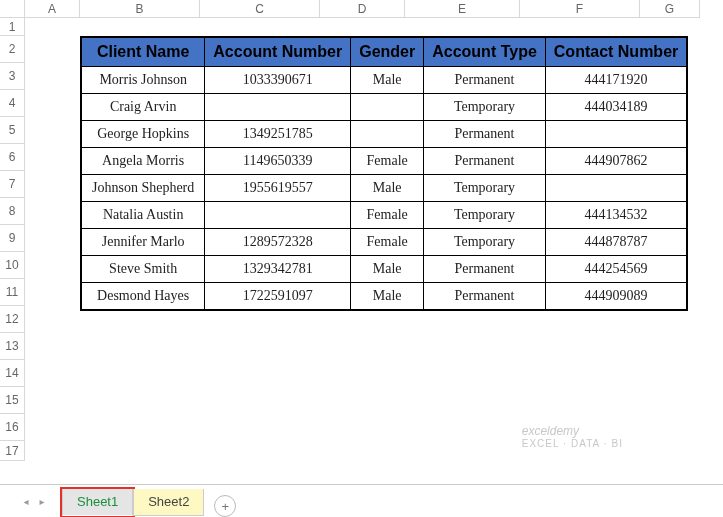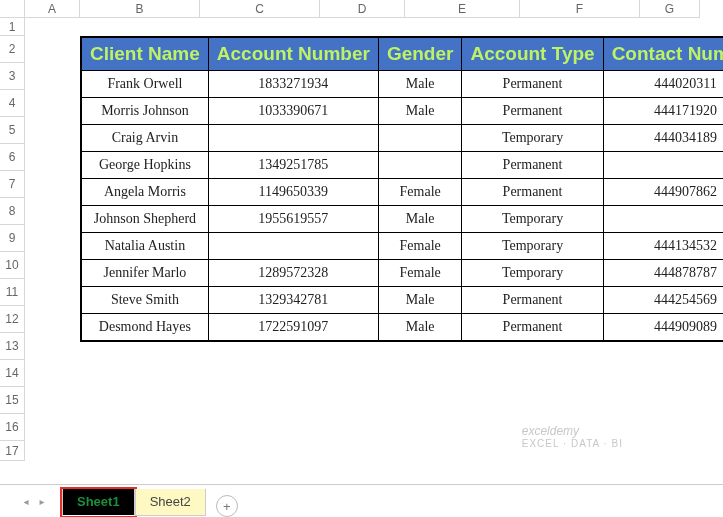--- a/index.html
+++ b/index.html
@@ -38,26 +38,26 @@
     border-bottom: 1px solid #d8d8d8;
   }
   .tbl {
     position: absolute;
     left: 80px; top: 36px;
     border: 2px solid #000;
     border-collapse: collapse;
   }
   .tbl th {
     background: #4472c4;
-    color: #bef264;
+    color: #000000;
     font-weight: 700;
     text-align: center;
     padding: 5px 8px;
     border: 1px solid #000;
-    font-size: 19px;
+    font-size: 16px;
     white-space: nowrap;
   }
   .tbl td {
     border: 1px solid #000;
     text-align: center;
     padding: 4px 10px;
     font-size: 14px;
     font-family: Georgia, 'Times New Roman', serif;
     background: #fff;
     height: 27px;
@@ -98,22 +98,22 @@
     border-top: none;
     background: #fef9c3;
     font-size: 13px;
     color: #444;
     cursor: pointer;
     position: relative;
     top: -1px;
   }
   .tab.active {
     color: #1a8f3c;
-    font-weight: 700;
-    background: #000000;
+    font-weight: 400;
+    background: #e5e5e5;
     border-bottom: 1px solid #fff;
   }
   .tab-highlight { outline: 2px solid #e3302a; outline-offset: 0; }
   .addtab {
     width: 22px; height: 22px;
     border: 1px solid #bbb;
     border-radius: 50%;
     display: flex; align-items: center; justify-content: center;
     margin-left: 10px;
     font-size: 13px;
@@ -160,27 +160,20 @@
     <tr>
       <th>Client Name</th>
       <th>Account Number</th>
       <th>Gender</th>
       <th>Account Type</th>
       <th>Contact Number</th>
     </tr>
   </thead>
   <tbody id="tbody">
       <tr>
-        <td>Frank Orwell</td>
-        <td>1833271934</td>
-        <td>Male</td>
-        <td>Permanent</td>
-        <td>444020311</td>
-      </tr>
-      <tr>
         <td>Morris Johnson</td>
         <td>1033390671</td>
         <td>Male</td>
         <td>Permanent</td>
         <td>444171920</td>
       </tr>
       <tr>
         <td>Craig Arvin</td>
         <td></td>
         <td></td>

